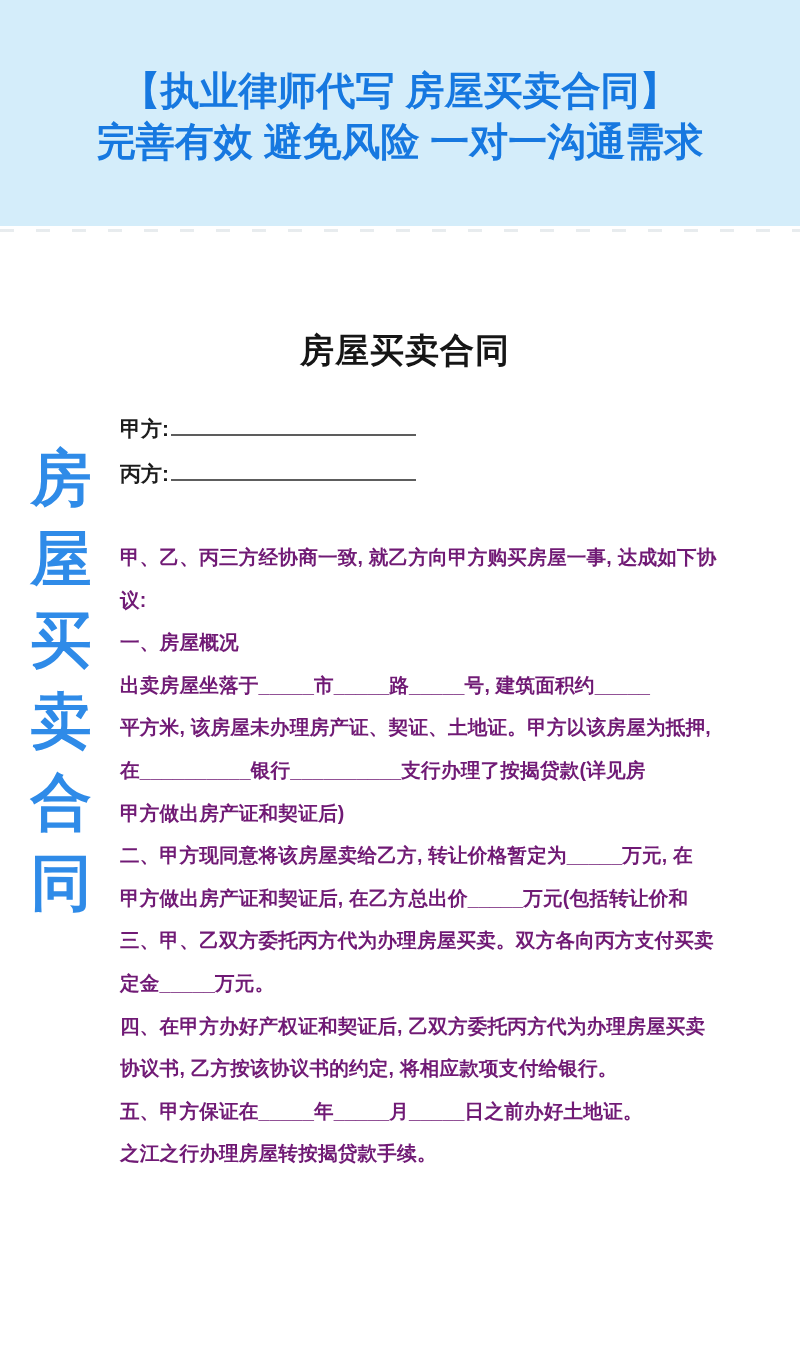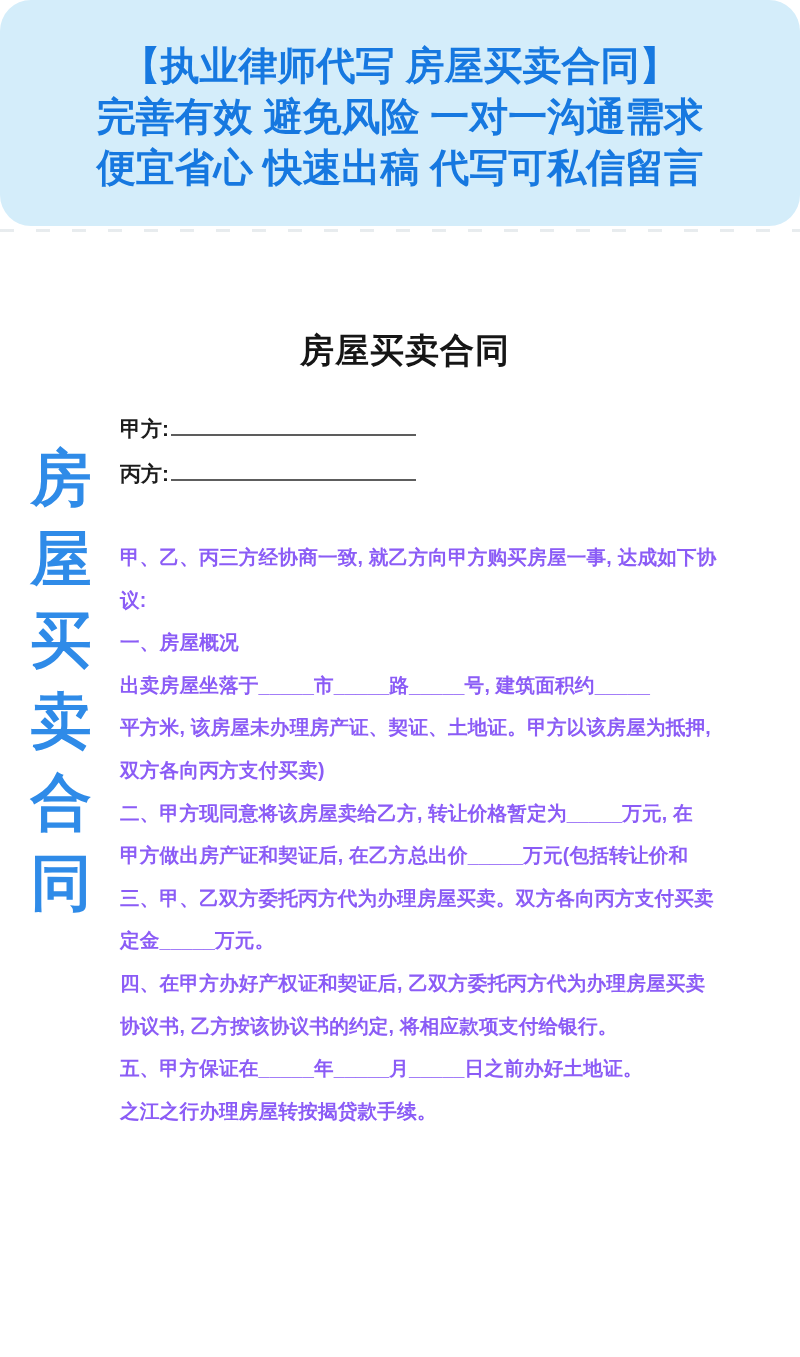--- a/index.html
+++ b/index.html
@@ -11,21 +11,21 @@
     font-family: "Liberation Sans", "DejaVu Sans", sans-serif;
   }
 
   
   .banner {
     position: absolute; left: 0; top: 0;
     width: 800px; height: 226px;
     background: #d4edfa;
     display: flex; flex-direction: column;
     justify-content: center; align-items: center;
-    padding-top: 6px; box-sizing: border-box; border-radius: 31px;
+    padding-top: 6px; box-sizing: border-box;
   }
   .banner-line {
     font-size: 39px;
     font-weight: 900;
     color: #1678e0;
     line-height: 51px;
     white-space: nowrap;
     letter-spacing: 0px;
     text-align: center;
   }
@@ -89,32 +89,31 @@
 
   .doc-body {
     position: absolute; left: 120px; top: 536px;
     width: 580px;
   }
   .bline {
     height: 42.6px;
     line-height: 42.6px;
     font-size: 19.6px;
     font-weight: 600;
-    color: #8b5cf6;
+    color: #701a75;
     white-space: nowrap;
     letter-spacing: 0.2px;
   }
 </style>
 </head>
 <body>
 
 <div class="banner">
   <div class="banner-line">【执业律师代写 房屋买卖合同】</div>
   <div class="banner-line">完善有效 避免风险 一对一沟通需求</div>
-  <div class="banner-line">便宜省心 快速出稿 代写可私信留言</div>
 </div>
 
 <div class="perforation"></div>
 
 <div class="vertical-mark">
   <div class="vchar">房</div>
   <div class="vchar">屋</div>
   <div class="vchar">买</div>
   <div class="vchar">卖</div>
   <div class="vchar">合</div>
@@ -131,21 +130,22 @@
     <span class="party-label">丙方:</span><span class="party-blank"></span>
   </div>
 </div>
 
 <div class="doc-body">
   <div class="bline">甲、乙、丙三方经协商一致, 就乙方向甲方购买房屋一事, 达成如下协</div>
   <div class="bline">议:</div>
   <div class="bline">一、房屋概况</div>
   <div class="bline">出卖房屋坐落于_____市_____路_____号, 建筑面积约_____</div>
   <div class="bline">平方米, 该房屋未办理房产证、契证、土地证。甲方以该房屋为抵押,</div>
-  <div class="bline">双方各向丙方支付买卖)</div>
+  <div class="bline">在__________银行__________支行办理了按揭贷款(详见房</div>
+  <div class="bline">甲方做出房产证和契证后)</div>
   <div class="bline">二、甲方现同意将该房屋卖给乙方, 转让价格暂定为_____万元, 在</div>
   <div class="bline">甲方做出房产证和契证后, 在乙方总出价_____万元(包括转让价和</div>
   <div class="bline">三、甲、乙双方委托丙方代为办理房屋买卖。双方各向丙方支付买卖</div>
   <div class="bline">定金_____万元。</div>
   <div class="bline">四、在甲方办好产权证和契证后, 乙双方委托丙方代为办理房屋买卖</div>
   <div class="bline">协议书, 乙方按该协议书的约定, 将相应款项支付给银行。</div>
   <div class="bline">五、甲方保证在_____年_____月_____日之前办好土地证。</div>
   <div class="bline">之江之行办理房屋转按揭贷款手续。</div>
 </div>
 

